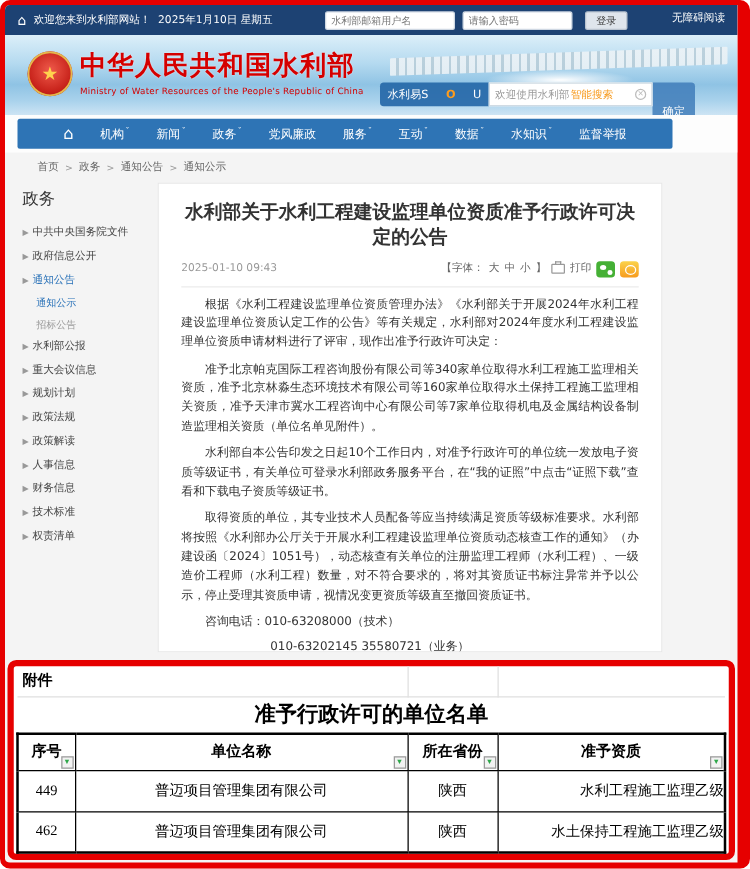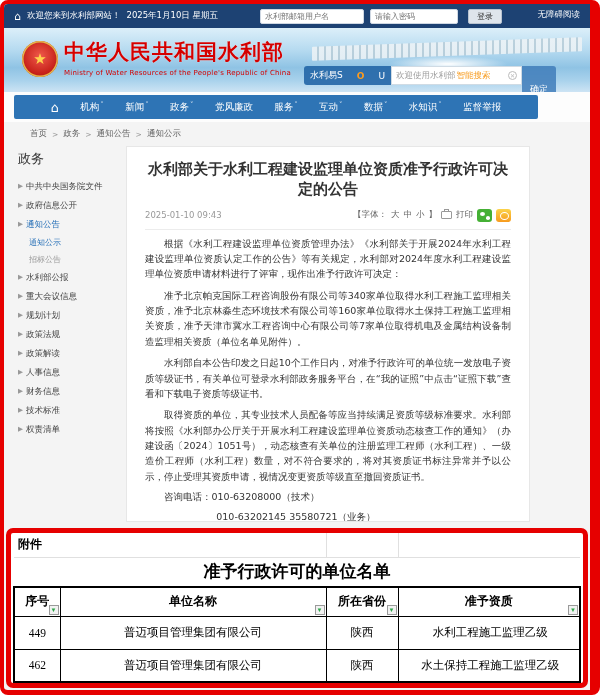--- a/index.html
+++ b/index.html
@@ -83,21 +83,21 @@
 
   
   .redbox { margin:6px 2px 2px; border:5px solid #e60000; border-radius:7px; background:#fff; flex:0 0 auto; padding:0 2px; }
   .xls { width:100%; border-collapse:collapse; font-family:"Liberation Serif","DejaVu Serif",serif; color:#000; }
   .xls td { vertical-align:middle; }
   .lbl-row td { height:24px; font-size:12px; font-weight:bold; padding-left:4px; border-bottom:1px solid #e0e0e0; }
   .lbl-row td.gl { border-right:1px solid #e0e0e0; }
   .ttl-row td { height:30px; font-size:17px; font-weight:bold; text-align:center; }
   .hdr-row td { height:29px; font-size:12px; font-weight:bold; text-align:center; border:1px solid #000; position:relative; }
   .dat-row td { height:33px; font-size:11.5px; text-align:center; border:1px solid #000; }
-  .dat-row td.left { text-align:center; padding-left:3px; }
+  .dat-row td.left { text-align:right; padding-left:3px; }
   .xls .outer-t { border-top:2px solid #000 !important; }
   .xls .outer-b { border-bottom:2px solid #000 !important; }
   .xls .outer-l { border-left:2px solid #000 !important; }
   .xls .outer-r { border-right:2px solid #000 !important; }
   .filter-btn { position:absolute; right:1px; bottom:1px; width:10px; height:10px; background:#f2f2f2; border:1px solid #9a9a9a; color:#2fa74a; font-size:6px; line-height:8px; text-align:center; cursor:pointer; }
 </style>
 </head>
 <body>
 
 <div class="frame">

